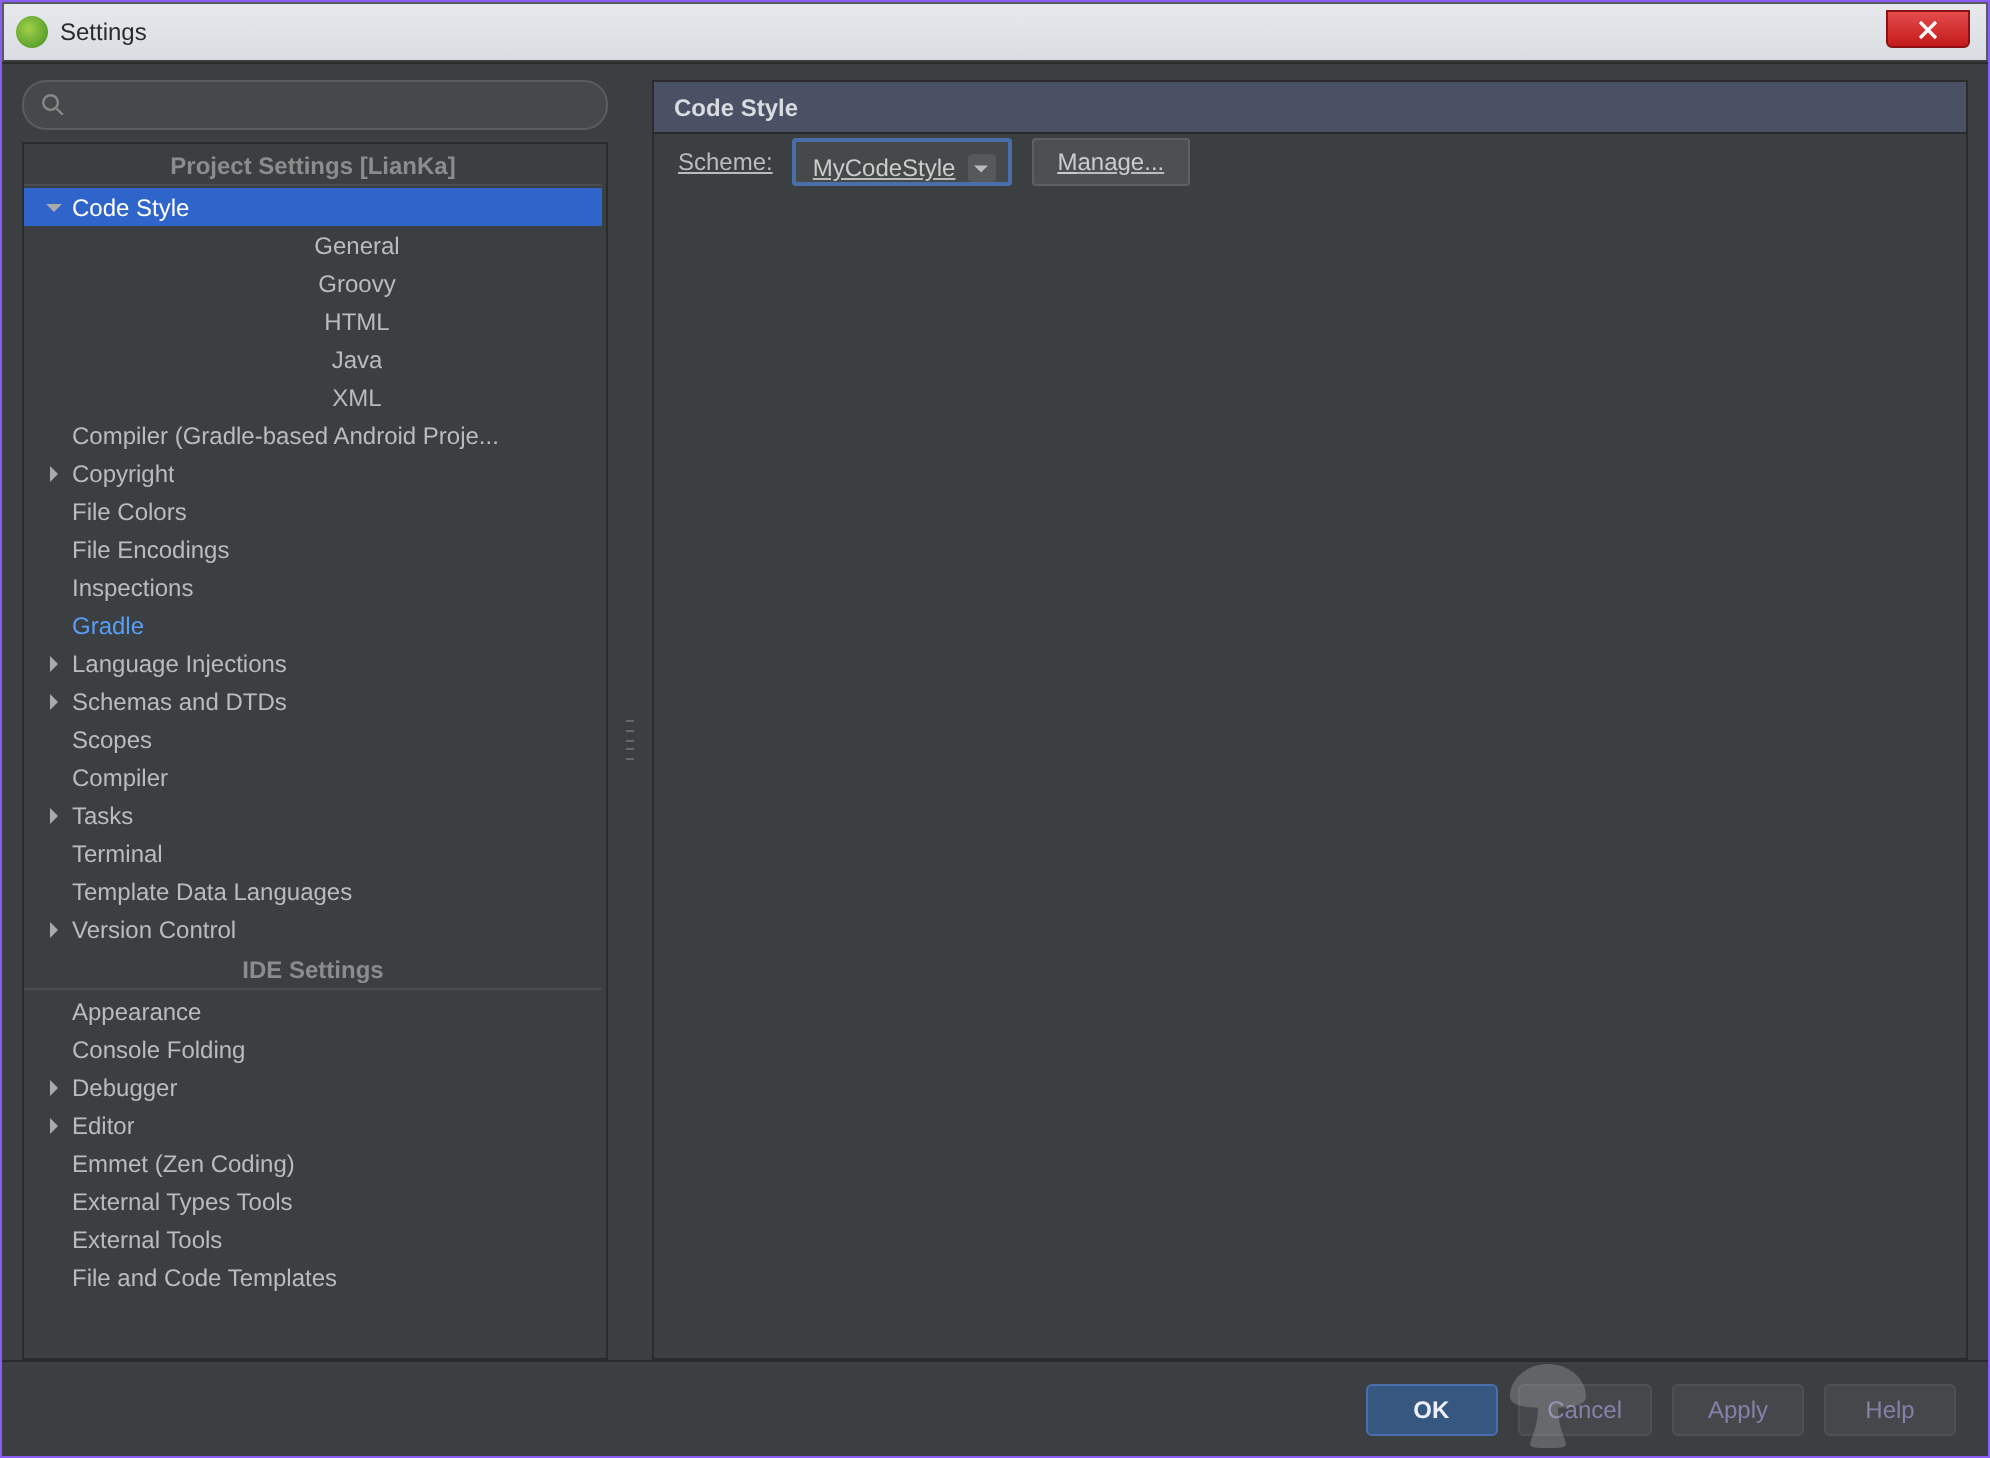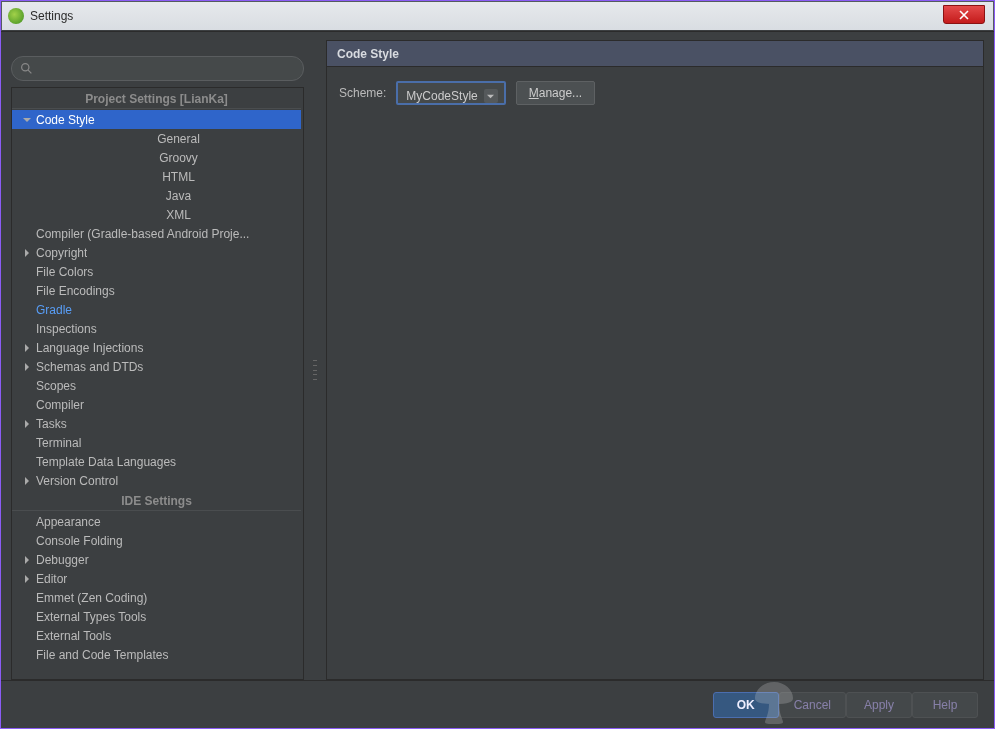--- a/index.html
+++ b/index.html
@@ -10,21 +10,21 @@
 .titlebar .app-icon { width: 16px; height: 16px; margin: 0 6px; background: radial-gradient(circle at 40% 40%, #a2d149, #3e8e20); border-radius: 50%; }
 .titlebar .title-text { color: #2b2b2b; font-size: 12px; }
 .titlebar .close-btn { position: absolute; right: 8px; top: 3px; width: 42px; height: 19px; background: linear-gradient(#e44b4b,#c41b1b); border-radius: 0 0 3px 3px; border: 1px solid #8a1212; display: flex; align-items: center; justify-content: center; color: #fff; font-size: 12px; }
 .titlebar .close-btn svg { width: 10px; height: 10px; }
 
 .outer { border: 1px solid #8b5cf6; height: 729px; display: flex; flex-direction: column; }
 .body-area { flex: 1; display: flex; flex-direction: column; background: #3c3f41; border-top: 1px solid #2b2b2b; position: relative; }
 .content-row { flex: 1; display: flex; padding: 8px 10px 0 10px; gap: 8px; overflow: hidden; }
 
 
-.left-col { width: 293px; display: flex; flex-direction: column; margin-top: 16px; }
+.left-col { width: 293px; display: flex; flex-direction: column; }
 .search-wrap { height: 25px; background: #45494a; border: 1px solid #5a5d5f; border-radius: 12px; display: flex; align-items: center; padding: 0 8px; margin-bottom: 6px; }
 .search-wrap svg { width: 13px; height: 13px; fill: none; stroke: #888; stroke-width: 1.5; }
 .search-input { flex: 1; background: transparent; border: none; outline: none; color: #ccc; font-size: 12px; margin-left: 6px; }
 
 .tree-box { flex: 1; border: 1px solid #2b2b2b; background: #3c3f41; overflow: hidden; position: relative; }
 .tree-scroll { position: absolute; inset: 0; overflow-y: auto; overflow-x: hidden; padding-right: 2px; }
 .tree-scroll::-webkit-scrollbar { width: 10px; }
 .tree-scroll::-webkit-scrollbar-track { background: #3c3f41; }
 .tree-scroll::-webkit-scrollbar-thumb { background: #56595b; border-radius: 4px; }
 
@@ -39,32 +39,32 @@
 .tree-item.child { padding-left: 44px; justify-content: center; }
 .tree-item .label { overflow: hidden; text-overflow: ellipsis; }
 
 .splitter { width: 6px; cursor: col-resize; position: relative; }
 .splitter .grip { position: absolute; top: 50%; left: 1px; width: 4px; height: 20px; display: flex; flex-direction: column; justify-content: space-between; }
 .splitter .grip span { width: 4px; height: 1px; background: #666; }
 
 
 .right-col { flex: 1; display: flex; flex-direction: column; border: 1px solid #2b2b2b; }
 .panel-header { height: 26px; background: #4a5164; border-bottom: 1px solid #2b2b2b; display: flex; align-items: center; padding: 0 10px; color: #d8dbe0; font-weight: bold; }
-.panel-body { flex: 1; padding: 14px 12px; }
+.panel-body { flex: 1; padding: 2px 12px; text-decoration: underline; }
 .scheme-row { display: flex; align-items: center; gap: 10px; }
 .scheme-label { color: #bbb; }
 .combo { height: 24px; border: 2px solid #4a6ea9; background: #45494a; display: flex; align-items: flex-end; padding: 0 6px 0 8px; gap: 6px; border-radius: 2px; }
 .combo .combo-text { color: #ccc; font-size: 12px; }
 .combo .combo-arrow { width: 14px; height: 14px; display: flex; align-items: center; justify-content: center; background: #55595b; border-radius: 2px; }
 .combo .combo-arrow svg { width: 7px; height: 7px; fill: #bbb; }
 .btn { height: 24px; padding: 0 12px; background: #4c5052; border: 1px solid #5e6163; color: #ccc; display: inline-flex; align-items: center; border-radius: 2px; font-size: 12px; }
 .btn .ul { text-decoration: underline; }
 
 
-.bottom-bar { height: 48px; display: flex; align-items: center; justify-content: flex-end; padding: 0 16px; border-top: 1px solid #2b2b2b; background: #3c3f41; position: relative; }
+.bottom-bar { height: 48px; display: flex; align-items: center; justify-content: flex-end; gap: 10px; padding: 0 16px; border-top: 1px solid #2b2b2b; background: #3c3f41; position: relative; }
 .bottom-bar .b { height: 26px; min-width: 66px; padding: 0 14px; border-radius: 3px; border: 1px solid #5e6163; background: #4c5052; color: #c4b5fd; display: flex; align-items: center; justify-content: center; font-size: 12px; }
 .bottom-bar .b.primary { background: #365880; border-color: #4b6eaf; color: #eef; font-weight: bold; }
 .bottom-bar .b.dim { opacity: 0.55; }
 
 
 .mush { position: absolute; right: 195px; bottom: 2px; width: 50px; height: 48px; opacity: 0.25; pointer-events: none; }
 .mush svg { width: 100%; height: 100%; fill: #cfd0d1; }
 </style>
 </head>
 <body>
@@ -134,27 +134,27 @@
                   <span class="label">Copyright</span>
                 </div>
                 <div class="tree-item">
                   <span class="arrow hidden"></span>
                   <span class="label">File Colors</span>
                 </div>
                 <div class="tree-item">
                   <span class="arrow hidden"></span>
                   <span class="label">File Encodings</span>
                 </div>
+                <div class="tree-item">
+                  <span class="arrow hidden"></span>
+                  <span class="label">Inspections</span>
+                </div>
                 <div class="tree-item link">
                   <span class="arrow hidden"></span>
                   <span class="label">Gradle</span>
-                </div>
-                <div class="tree-item">
-                  <span class="arrow hidden"></span>
-                  <span class="label">Inspections</span>
                 </div>
                 <div class="tree-item">
                   <span class="arrow">
                     <svg viewBox="0 0 8 8">
                       <path d="M2 0 L6 4 L2 8 Z"></path>
                     </svg>
                   </span>
                   <span class="label">Language Injections</span>
                 </div>
                 <div class="tree-item">

